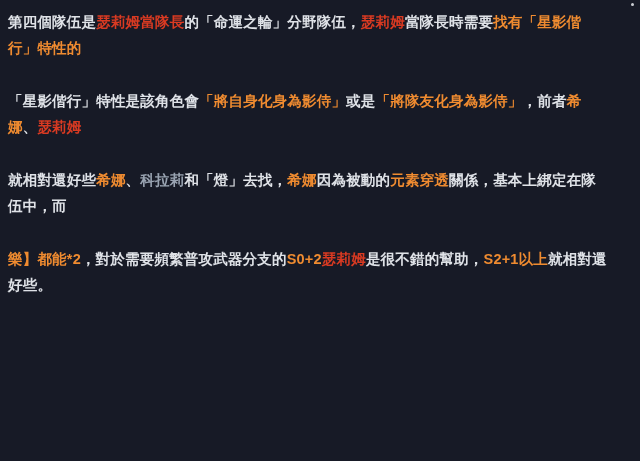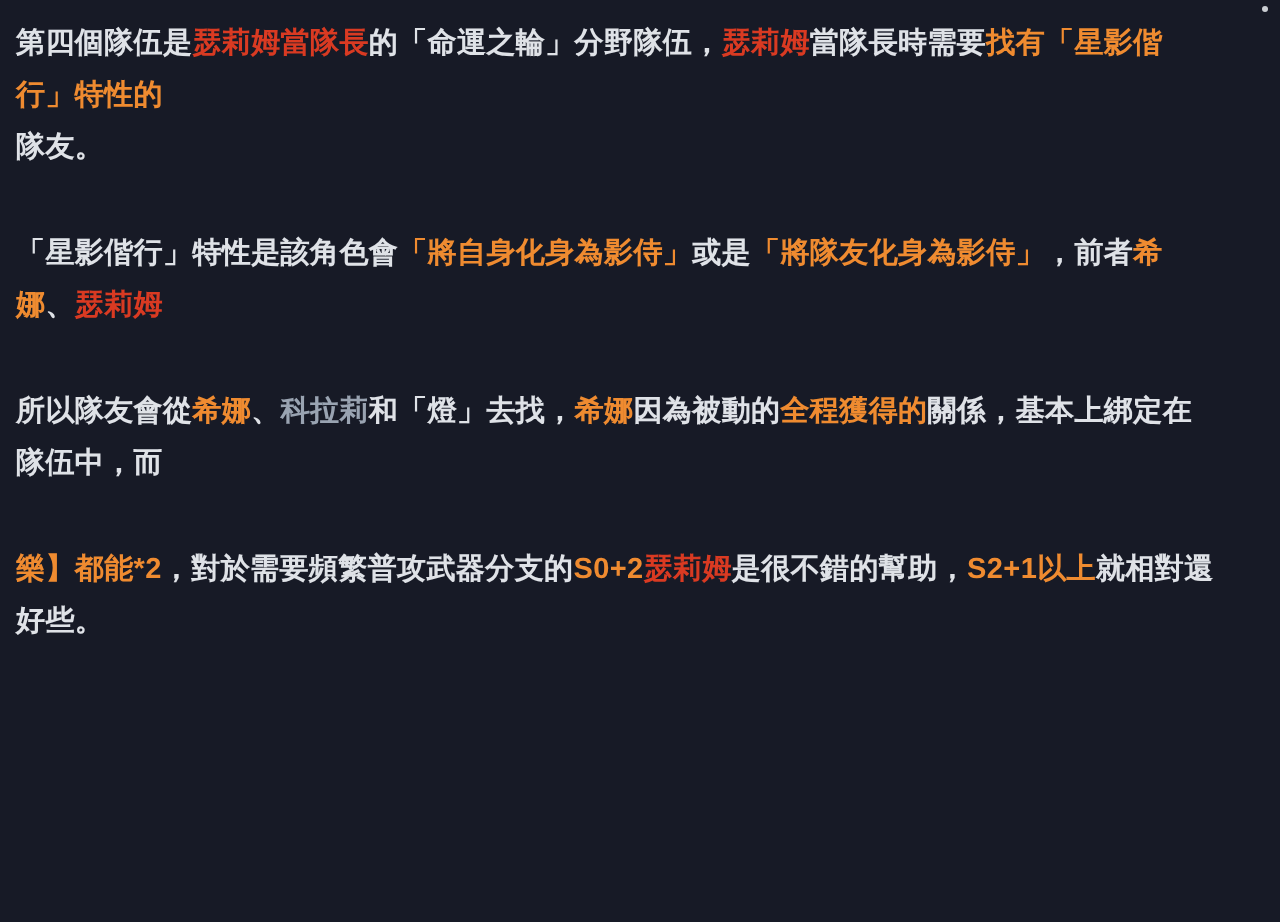--- a/index.html
+++ b/index.html
@@ -44,26 +44,25 @@
     opacity: 0.9;
   }
 </style>
 </head>
 <body>
 
 <div class="post">
   <div id="paragraphs">
       <div class="para">
         <div class="line"><span class="seg-normal">第四個隊伍是</span><span class="seg-red">瑟莉姆當隊長</span><span class="seg-normal">的「命運之輪」分野隊伍，</span><span class="seg-red">瑟莉姆</span><span class="seg-normal">當隊長時需要</span><span class="seg-orange">找有「星影偕行」特性的</span></div>
-        <div class="line"><span class="seg-normal">隊友。</span></div>
       </div>
       <div class="para">
         <div class="line"><span class="seg-normal">「星影偕行」特性是該角色會</span><span class="seg-orange">「將自身化身為影侍」</span><span class="seg-normal">或是</span><span class="seg-orange">「將隊友化身為影侍」</span><span class="seg-normal">，前者</span><span class="seg-orange">希娜</span><span class="seg-normal">、</span><span class="seg-red">瑟莉姆</span></div>
       </div>
       <div class="para">
-        <div class="line"><span class="seg-normal">所以隊友會從</span><span class="seg-orange">希娜</span><span class="seg-normal">、</span><span class="seg-muted">科拉莉</span><span class="seg-normal">和「燈」去找，</span><span class="seg-orange">希娜</span><span class="seg-normal">因為被動的</span><span class="seg-orange">全程獲得的</span><span class="seg-normal">關係，基本上綁定在隊伍中，而</span></div>
+        <div class="line"><span class="seg-normal">就相對還好些</span><span class="seg-orange">希娜</span><span class="seg-normal">、</span><span class="seg-muted">科拉莉</span><span class="seg-normal">和「燈」去找，</span><span class="seg-orange">希娜</span><span class="seg-normal">因為被動的</span><span class="seg-orange">元素穿透</span><span class="seg-normal">關係，基本上綁定在隊伍中，而</span></div>
       </div>
       <div class="para">
         <div class="line"><span class="seg-orange">樂】都能*2</span><span class="seg-normal">，對於需要頻繁普攻武器分支的</span><span class="seg-orange">S0+2</span><span class="seg-red">瑟莉姆</span><span class="seg-normal">是很不錯的幫助，</span><span class="seg-orange">S2+1以上</span><span class="seg-normal">就相對還好些。</span></div>
       </div>
     </div>
 </div>
 <div class="artifact-dot"></div>
 
 </body></html>

